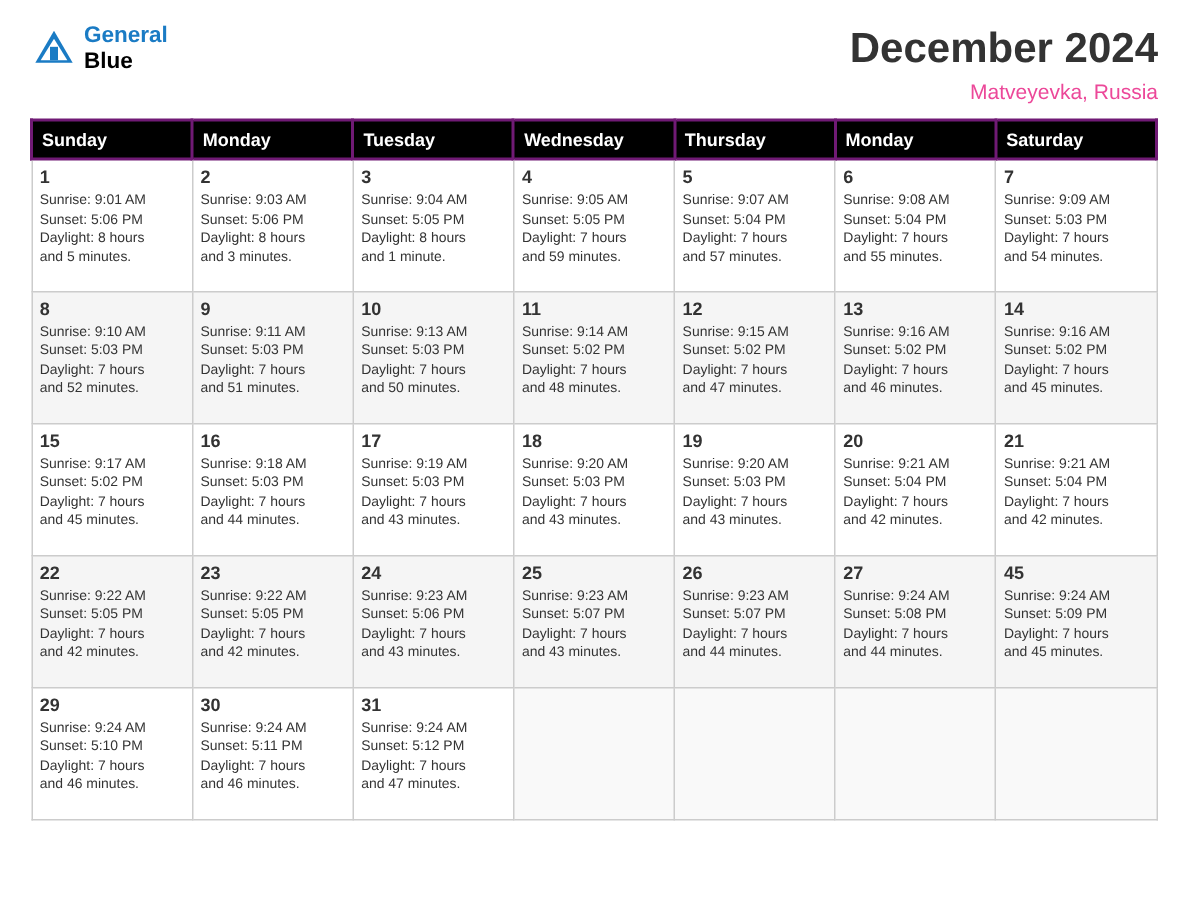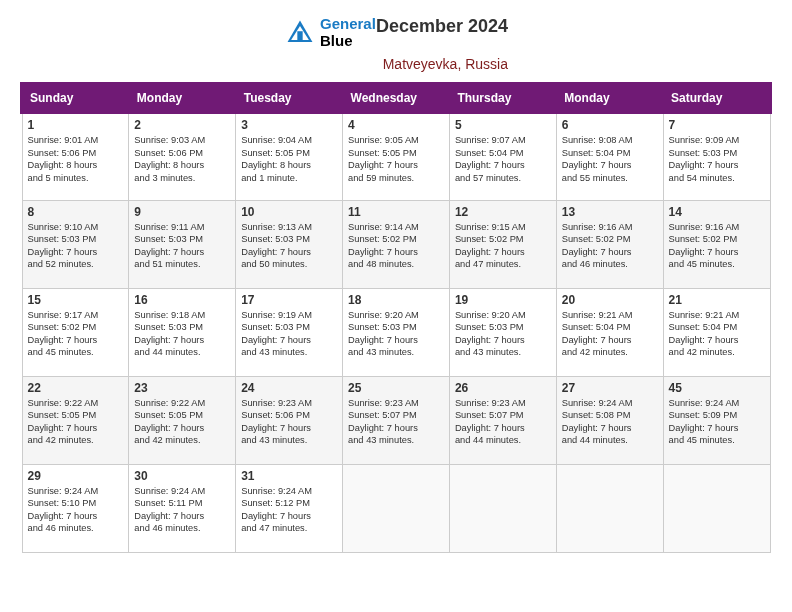--- a/index.html
+++ b/index.html
@@ -9,21 +9,20 @@
       width: 792px;
       height: 612px;
       overflow: hidden;
     }
     .page {
       width: 792px;
       height: 520px;
       padding: 16px 20px 10px 20px;
       display: flex;
       flex-direction: column;
-      align-items: center;
     }
     .header {
       display: flex;
       justify-content: space-between;
       align-items: flex-start;
       margin-bottom: 10px;
     }
     .logo {
       display: flex;
       align-items: center;
@@ -39,44 +38,44 @@
       color: #1a7bc4;
     }
     .logo-icon {
       width: 32px;
       height: 32px;
     }
     .title-block {
       text-align: right;
     }
     .main-title {
-      font-size: 18px;
+      font-size: 28px;
       font-weight: bold;
       color: #333;
     }
     .subtitle {
       font-size: 14px;
-      color: #7f1d1d;
-      margin-top: 19px;
+      color: #ec4899;
+      margin-top: 5px;
     }
     .calendar {
       flex: 1;
       border: 1px solid #ccc;
       border-collapse: collapse;
       width: 100%;
       table-layout: fixed;
     }
     .calendar thead tr th {
-      background: #701a75;
+      background: #000000;
       color: #fff;
       font-size: 12px;
       font-weight: bold;
       padding: 5px 6px;
       text-align: left;
-      border: 4px solid #701a75;
+      border: 2px solid #701a75;
     }
     .calendar tbody tr td {
       border: 1px solid #ccc;
       vertical-align: top;
       padding: 4px 5px;
       font-size: 9.5px;
       color: #333;
       height: 88px;
       background: #fff;
     }

